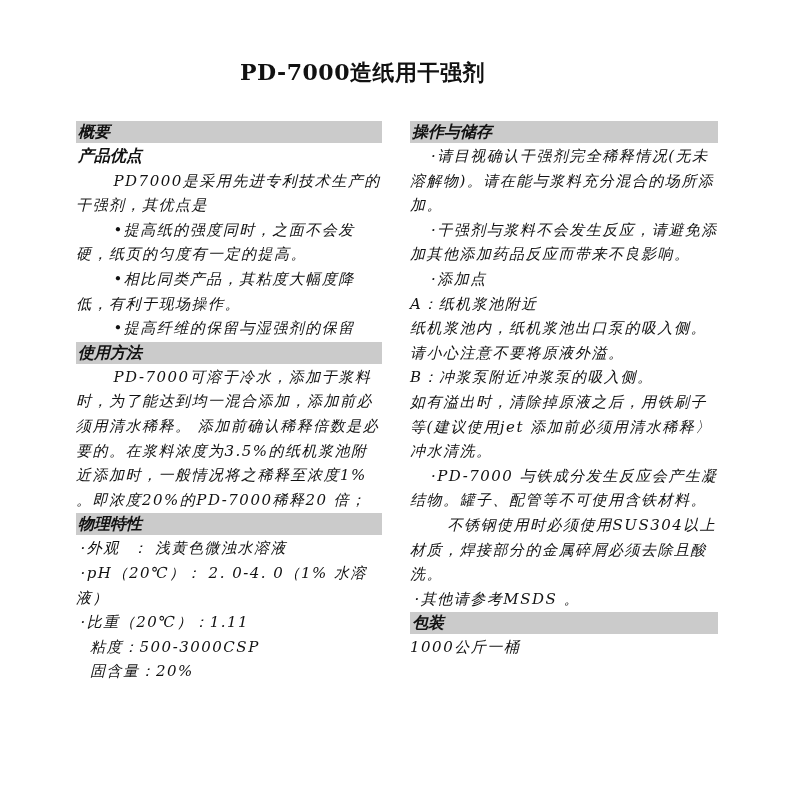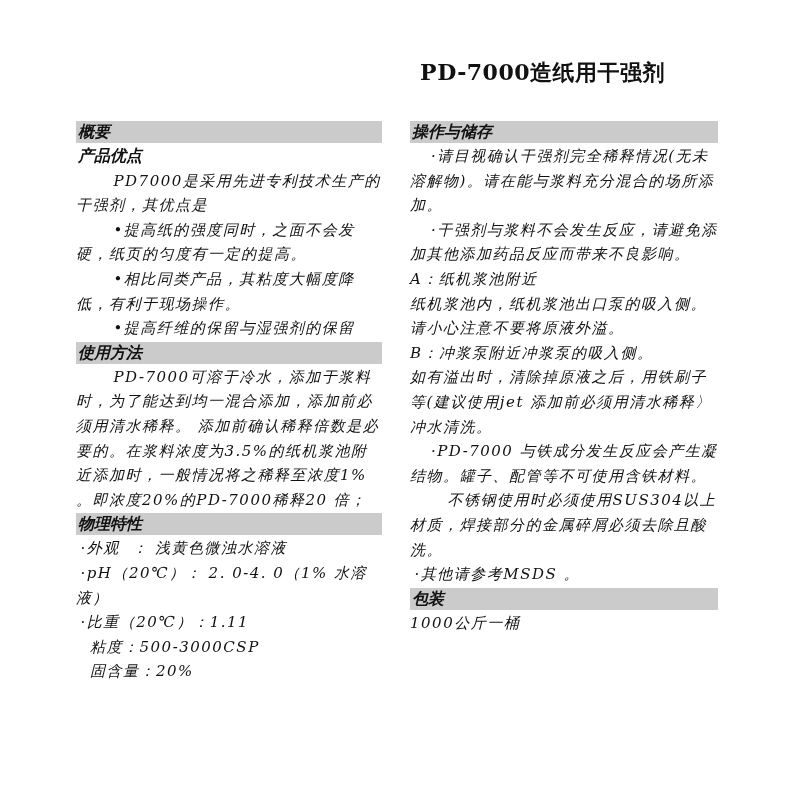--- a/index.html
+++ b/index.html
@@ -1,18 +1,18 @@
 <!DOCTYPE html>
 <html><head>
 <meta charset="utf-8">
 <style>
   html, body { margin:0; padding:0; background:#ffffff; }
   body { width:800px; height:796px; position:relative; overflow:hidden;
          font-family:"DejaVu Serif","Liberation Serif",serif; color:#111; }
-  .title { position:absolute; left:0; width:665px; top:58px; text-align:right;
+  .title { position:absolute; left:0; width:665px; top:58px; text-align:center;
            font-size:22px; font-weight:bold; letter-spacing:0.5px; padding-left:60px; box-sizing:border-box; }
   .col { position:absolute; top:120px; font-size:15px; line-height:24.6px;font-style:italic; }
   .col.left { left:76px; width:306px; }
   .col.right { left:410px; width:308px; }
   .band { background:#cbcbcb; font-weight:bold; height:22px; line-height:22px;
           padding-left:2px; margin:1px 0 1px 0; font-size:16px; }
   .plainhead { font-weight:bold; font-size:16px; padding-left:2px; }
   .p { margin:0; white-space:pre-wrap; word-break:break-all; letter-spacing:1.5px; }
   .ind { text-indent:2.5em; }
   .ind1 { text-indent:1.4em; }
@@ -41,20 +41,21 @@
   <p class="p ind-b">·pH（20℃）： 2. 0-4. 0（1% 水溶液）</p>
   <p class="p ind-b">·比重（20℃）：1.11</p>
   <p class="p sub">粘度：500-3000CSP</p>
   <p class="p sub">固含量：20%</p>
 </div>
 
 <div class="col right">
   <div class="band">操作与储存</div>
   <p class="p ind1">·请目视确认干强剂完全稀释情况(无未溶解物)。请在能与浆料充分混合的场所添加。</p>
   <p class="p ind1">·干强剂与浆料不会发生反应，请避免添加其他添加药品反应而带来不良影响。</p>
+  <p class="p ind1">·添加点</p>
   <p class="p">A：纸机浆池附近</p>
   <p class="p">纸机浆池内，纸机浆池出口泵的吸入侧。</p>
   <p class="p">请小心注意不要将原液外溢。</p>
   <p class="p">B：冲浆泵附近冲浆泵的吸入侧。</p>
   <p class="p">如有溢出时，清除掉原液之后，用铁刷子等(建议使用jet 添加前必须用清水稀释〉冲水清洗。</p>
   <p class="p ind1">·PD-7000 与铁成分发生反应会产生凝结物。罐子、配管等不可使用含铁材料。</p>
   <p class="p ind">不锈钢使用时必须使用SUS304以上材质，焊接部分的金属碎屑必须去除且酸洗。</p>
   <p class="p ind-b">·其他请参考MSDS 。</p>
 
   <div class="band">包装</div>

